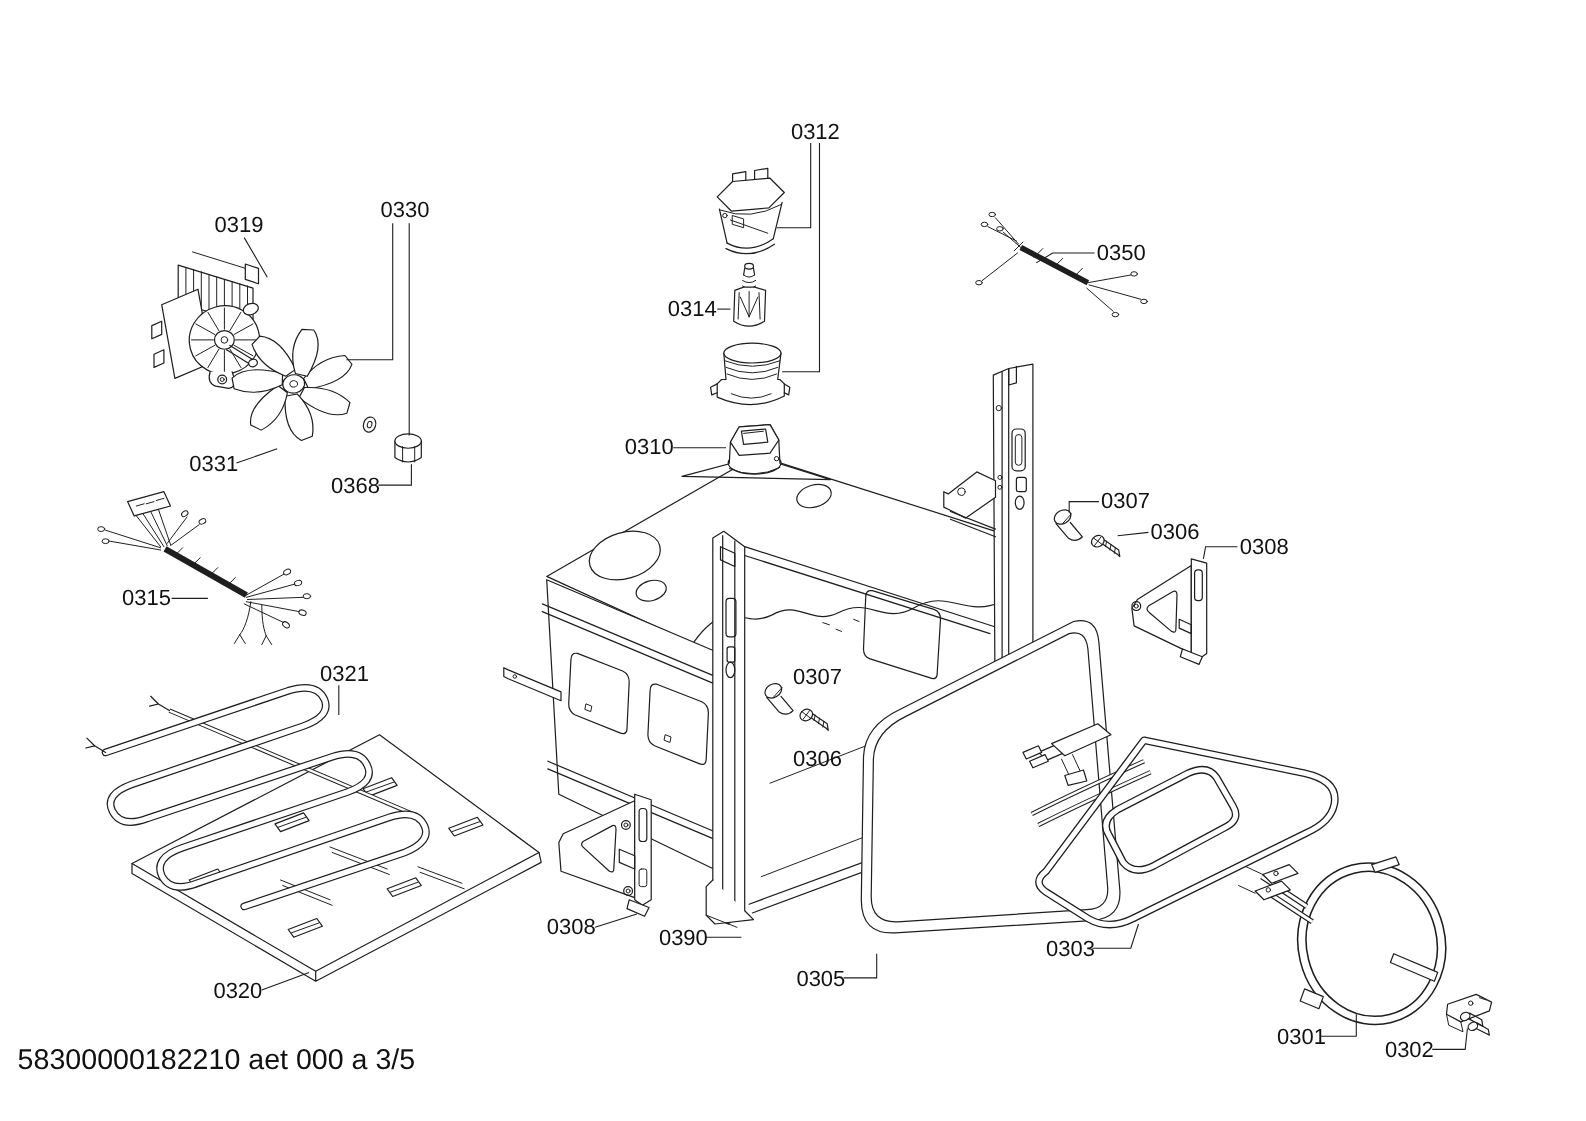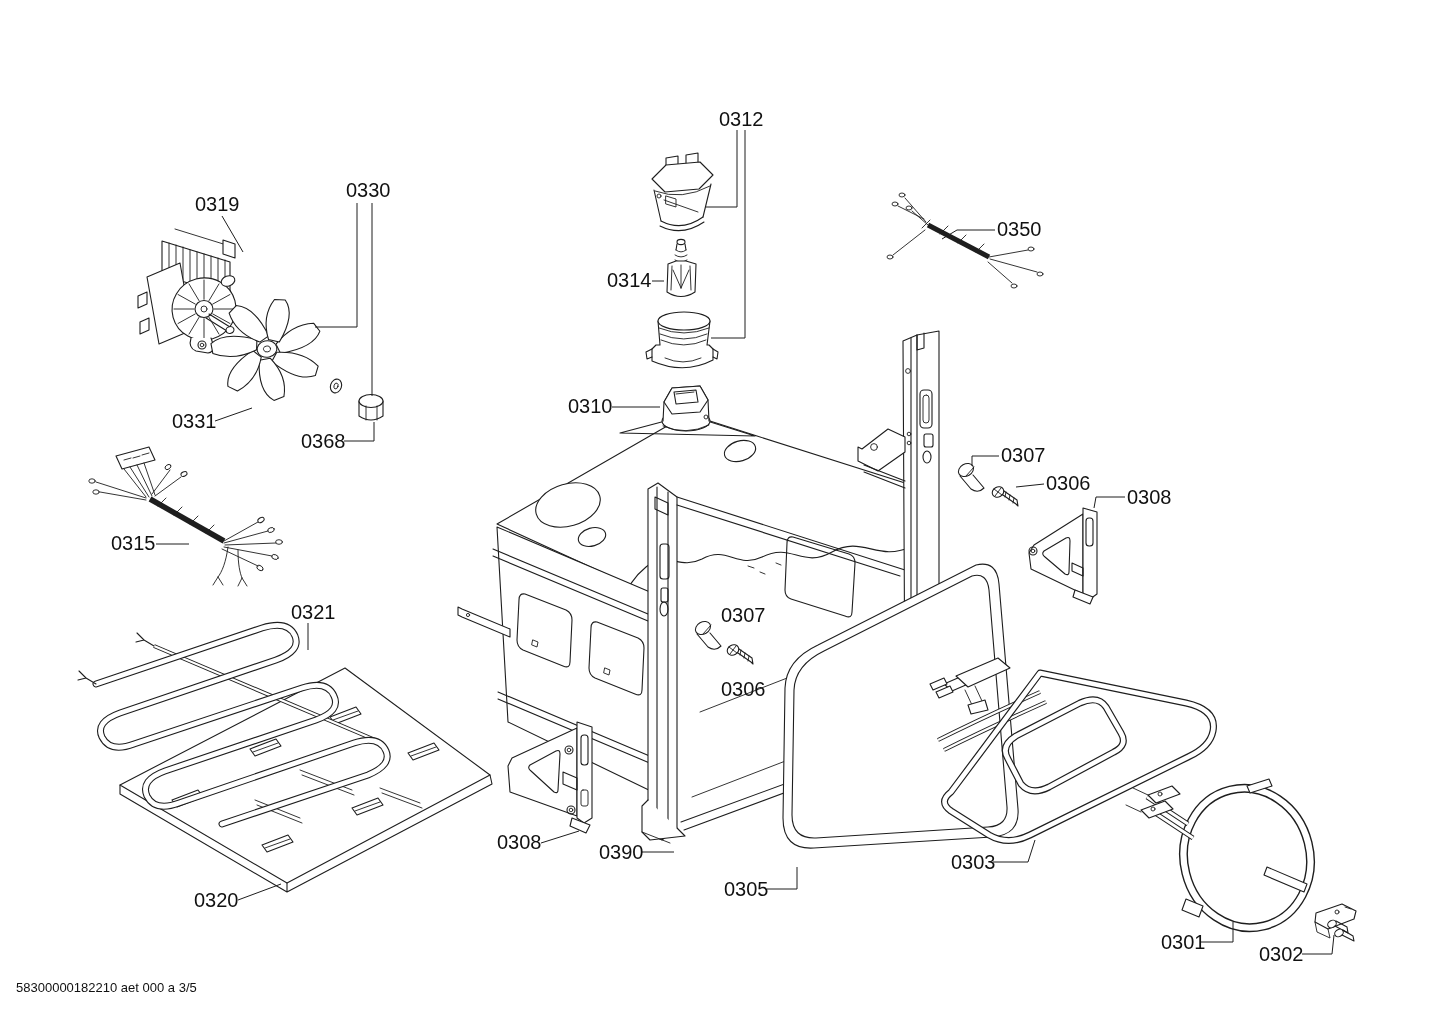--- a/index.html
+++ b/index.html
@@ -4,21 +4,21 @@
 <style>
   html,body{margin:0;padding:0;background:#fff;}
   .canvas{position:relative;width:1442px;height:1019px;background:#fff;overflow:hidden;
           font-family:"Liberation Sans", sans-serif;}
   svg{position:absolute;left:0;top:0;}
   .ln{fill:none;stroke:#1e1e1e;stroke-width:1.1;stroke-linejoin:round;stroke-linecap:round;}
   .wh{fill:#ffffff;stroke:#1e1e1e;stroke-width:1.1;stroke-linejoin:round;stroke-linecap:round;}
   .thin{fill:none;stroke:#1e1e1e;stroke-width:0.9;stroke-linejoin:round;stroke-linecap:round;}
   .lead{fill:none;stroke:#1e1e1e;stroke-width:1;stroke-linejoin:miter;stroke-linecap:butt;}
   .lbl{font-size:20px;fill:#111;font-family:"Liberation Sans",sans-serif;}
-  .footer{position:absolute;left:16px;top:980px;font-size:13px;color:#111;
+  .footer{position:absolute;left:16px;top:948px;font-size:26px;color:#111;
           font-family:"Liberation Sans",sans-serif;}
 </style>
 </head>
 <body>
 
 <div class="canvas">
 <svg width="1442" height="1019" viewBox="0 0 1442 1019">
 
   <g>
 

